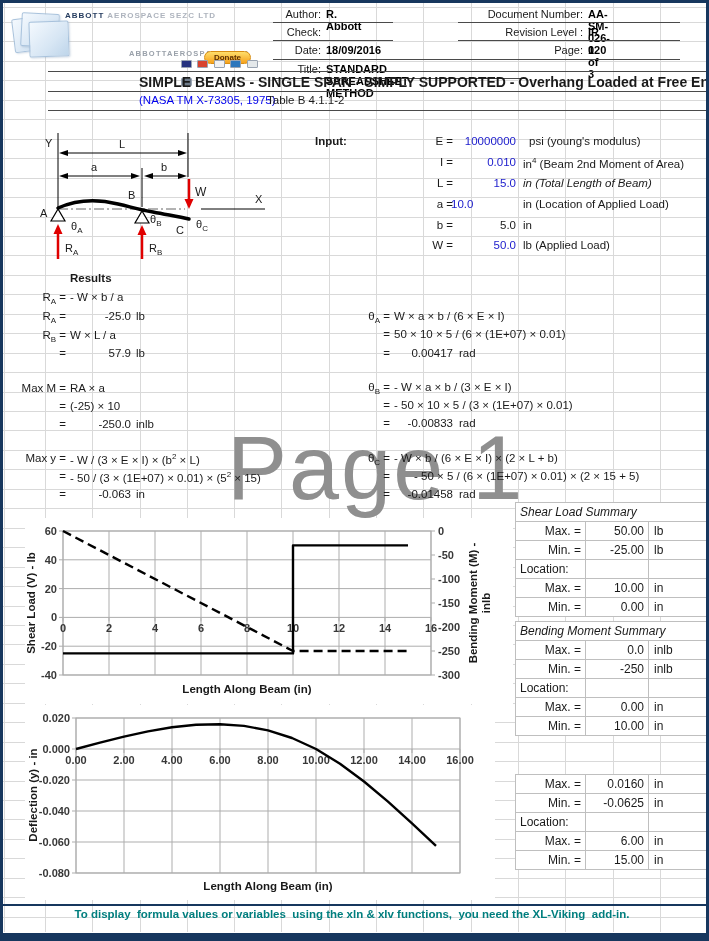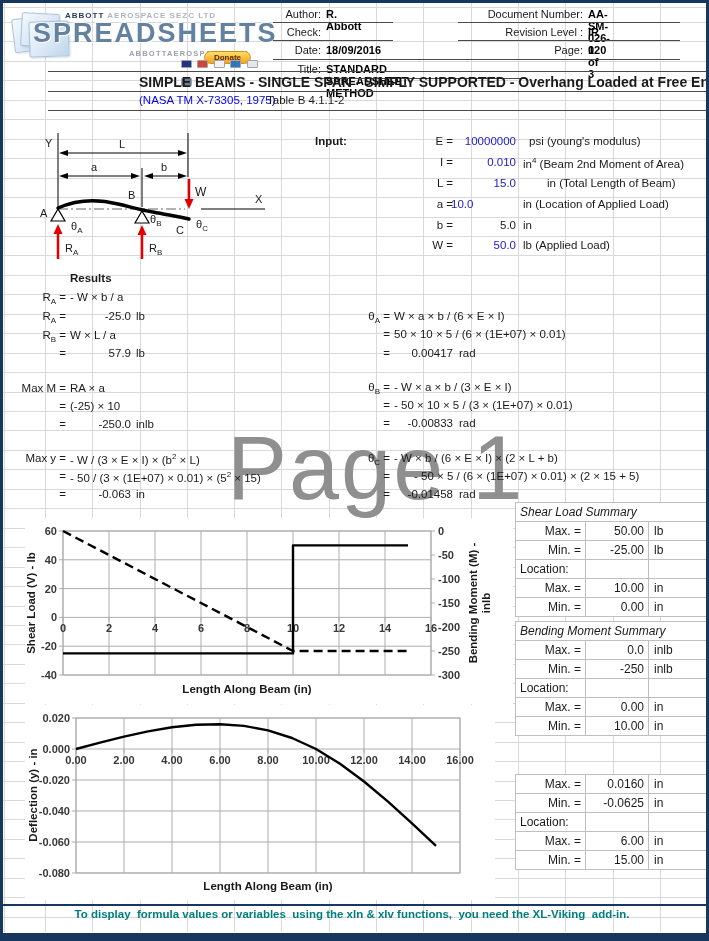--- a/index.html
+++ b/index.html
@@ -50,21 +50,20 @@
 
   <div class="ab z2" style="left:6px;top:4px;width:265px;height:64px">
     <span class="paper" style="left:4px;top:10px;width:38px;height:34px;transform:rotate(-7deg)"></span>
     <span class="paper" style="left:12px;top:6px;width:38px;height:34px;transform:rotate(3deg)"></span>
     <span class="paper" style="left:20px;top:14px;width:40px;height:36px;transform:rotate(-2deg)"></span>
     <div class="ab" style="left:56px;top:4px;font-size:8px;font-weight:bold;letter-spacing:1px;white-space:nowrap">
       <span style="color:#253C5F">ABBOTT</span>
       <span style="color:#AEB4BE">AEROSPACE</span>
       <span style="color:#AEB4BE">SEZC LTD</span>
     </div>
-    <div class="ab brand" style="left:24px;top:11px">SPREADSHEETS</div>
     <div class="ab" style="left:120px;top:42px;font-size:7.5px;font-weight:bold;color:#9AA1AA;letter-spacing:1.2px">ABBOTTAEROSPACE.COM</div>
     <div class="donate">Donate</div>
     <div class="ab" style="left:172px;top:53px">
       <span class="card" style="background:#26337F"></span>
       <span class="card" style="background:#D8432F"></span>
       <span class="card" style="background:#F2F2F2"></span>
       <span class="card" style="background:#2E77BC"></span>
       <span class="card" style="background:#E4E8EA"></span>
       <span class="card" style="background:#6E7B8A"></span>
     </div>
@@ -151,21 +150,21 @@
         <span style="left: 520px; color: rgb(26, 26, 26); padding-left: 6px;">psi (young's modulus)</span>
       </div>
       <div class="irow" style="position: absolute; left: 0px; top: 153px; width: 709px; height: 16px;">
         <span style="left: 390px; width: 60px; text-align: right; color: rgb(26, 26, 26);">I =</span>
         <span style="left: 448px; width: 65px; text-align: right; color: rgb(26, 26, 204);">0.010</span>
         <span style="left: 520px; color: rgb(26, 26, 26);">in<sup>4</sup> (Beam 2nd Moment of Area)</span>
       </div>
       <div class="irow" style="position: absolute; left: 0px; top: 174px; width: 709px; height: 16px;">
         <span style="left: 390px; width: 60px; text-align: right; color: rgb(26, 26, 26);">L =</span>
         <span style="left: 448px; width: 65px; text-align: right; color: rgb(26, 26, 204);">15.0</span>
-        <span style="left: 544px; color: rgb(26, 26, 26);">in (Total Length of Beam)</span>
+        <span style="left: 520px; color: rgb(26, 26, 26); font-style: italic;">in (Total Length of Beam)</span>
       </div>
       <div class="irow" style="position: absolute; left: 0px; top: 195px; width: 709px; height: 16px;">
         <span style="left: 390px; width: 60px; text-align: right; color: rgb(26, 26, 26);">a =</span>
         <span style="left: 448px; width: 65px; text-align: left; color: rgb(26, 26, 204);">10.0</span>
         <span style="left: 520px; color: rgb(26, 26, 26);">in (Location of Applied Load)</span>
       </div>
       <div class="irow" style="position: absolute; left: 0px; top: 216px; width: 709px; height: 16px;">
         <span style="left: 390px; width: 60px; text-align: right; color: rgb(26, 26, 26);">b =</span>
         <span style="left: 448px; width: 65px; text-align: right; color: rgb(26, 26, 26);">5.0</span>
         <span style="left: 520px; color: rgb(26, 26, 26);">in</span>

